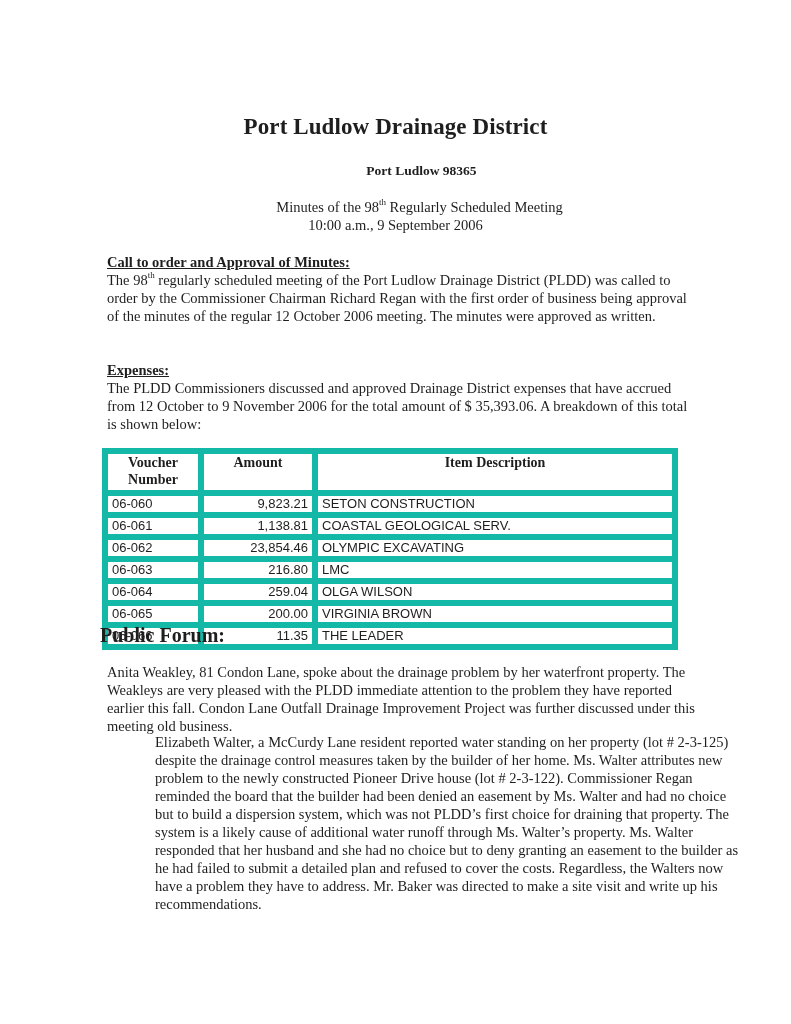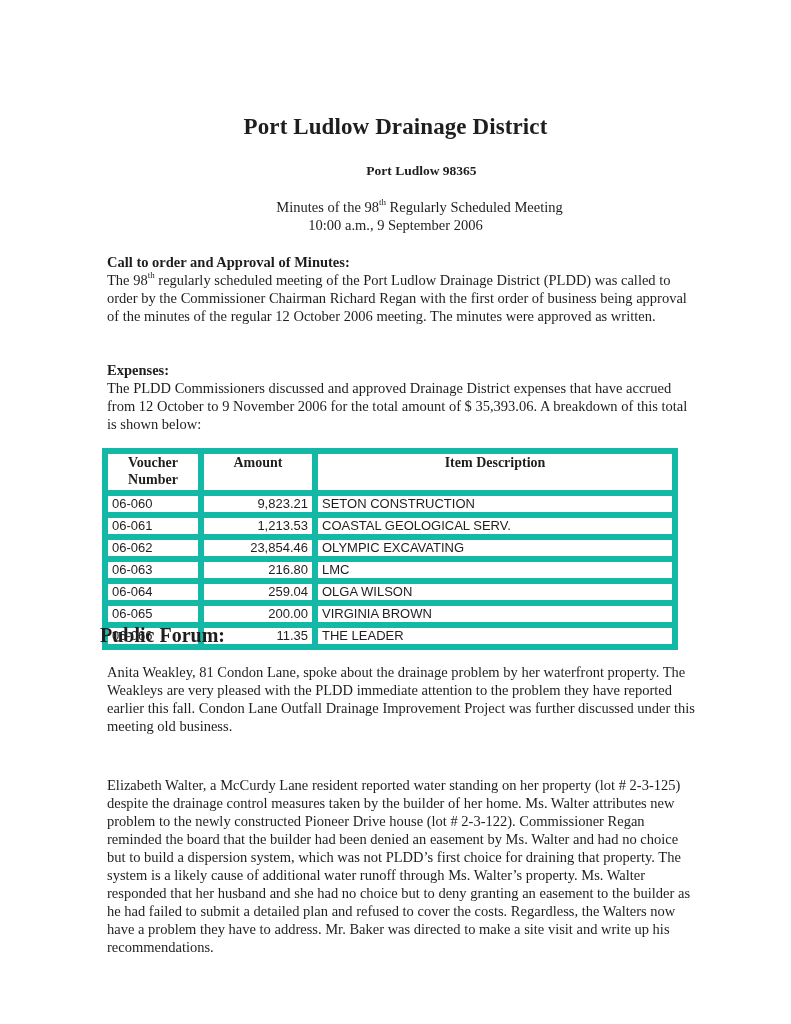--- a/index.html
+++ b/index.html
@@ -19,42 +19,42 @@
     }
     .sub1 { top: 146px; }
     .sub2 { top: 163px; margin-left: 26px; }
     .minutes {
       position: absolute; left: 0; width: 791px; text-align: center; font-size: 14.5px;
     }
     .min1 { top: 199px; padding-left: 24px; }
     .min2 { top: 217px; }
     sup { font-size: 9px; line-height: 0; position: relative; top: -1px; }
     .block { position: absolute; left: 107px; width: 590px; font-size: 14.5px; line-height: 18px; }
-    .heading { font-weight: bold; }
+    .heading { font-weight: bold; text-decoration: underline; }
     .call { top: 253px; }
     .exp { top: 361px; }
     table.exp-table {
       position: absolute; left: 102px; top: 448px; width: 576px;
       border-collapse: collapse; border: 1px solid #555;
     }
     table.exp-table th, table.exp-table td { border: 6px solid #14b8a6; padding: 0 4px; }
     table.exp-table th {
       font-family: "Liberation Serif", serif; font-size: 14px; font-weight: bold;
       vertical-align: top; height: 36px; line-height: 17px;
     }
     table.exp-table td {
       font-family: "Liberation Sans", sans-serif; font-size: 13px; height: 16px; line-height: 16px;
     }
     .col-v { width: 82px; text-align: left; }
     .col-a { width: 100px; }
     td.amt { text-align: right; }
     th.col-v { text-align: center; }
     .forum-h { position: absolute; left: 100px; top: 624px; font-size: 20px; font-weight: bold; }
     .p1 { top: 663px; }
-    .p2 { top: 776px; }
+    .p2 { top: 733px; margin-left: 48px; }
   </style>
 </head>
 <body>
 
 <div class="page">
 
   <div class="title">Port Ludlow Drainage District</div>
   <div class="sub sub2">Port Ludlow 98365</div>
 
   <div class="minutes min1"><span>Minutes of the 98</span><sup>th</sup><span> Regularly Scheduled Meeting</span></div>
@@ -79,21 +79,21 @@
       </tr>
     </thead>
     <tbody>
       <tr>
         <td class="col-v">06-060</td>
         <td class="amt">9,823.21</td>
         <td>SETON CONSTRUCTION</td>
       </tr>
       <tr>
         <td class="col-v">06-061</td>
-        <td class="amt">1,213.53</td>
+        <td class="amt">1,138.81</td>
         <td>COASTAL GEOLOGICAL SERV.</td>
       </tr>
       <tr>
         <td class="col-v">06-062</td>
         <td class="amt">23,854.46</td>
         <td>OLYMPIC EXCAVATING</td>
       </tr>
       <tr>
         <td class="col-v">06-063</td>
         <td class="amt">216.80</td>

